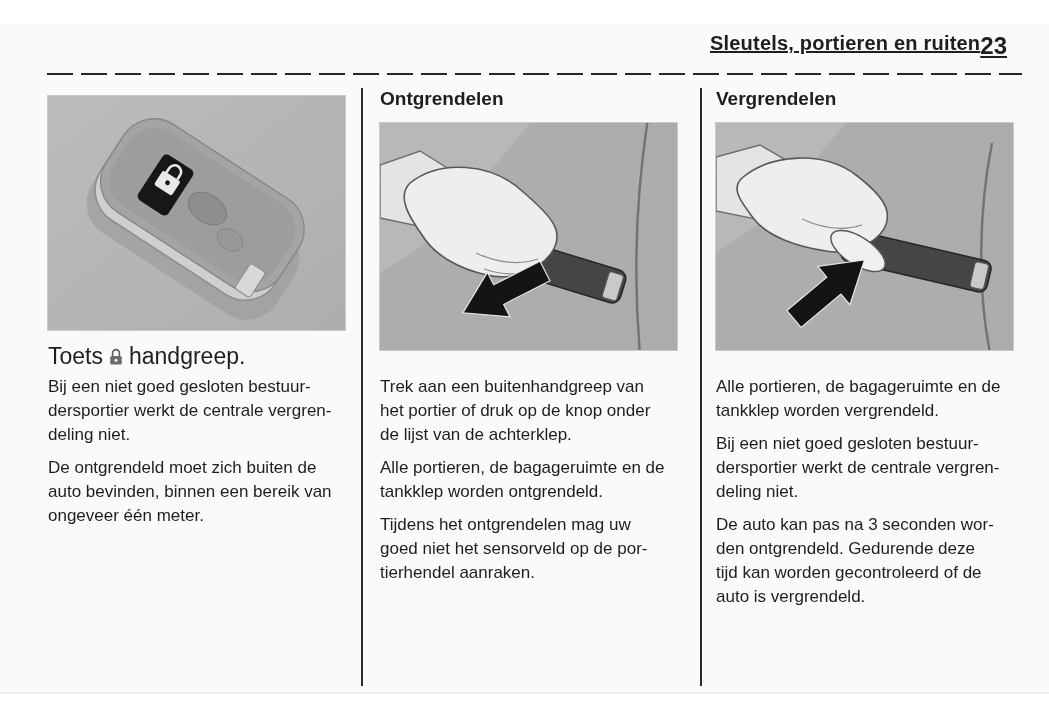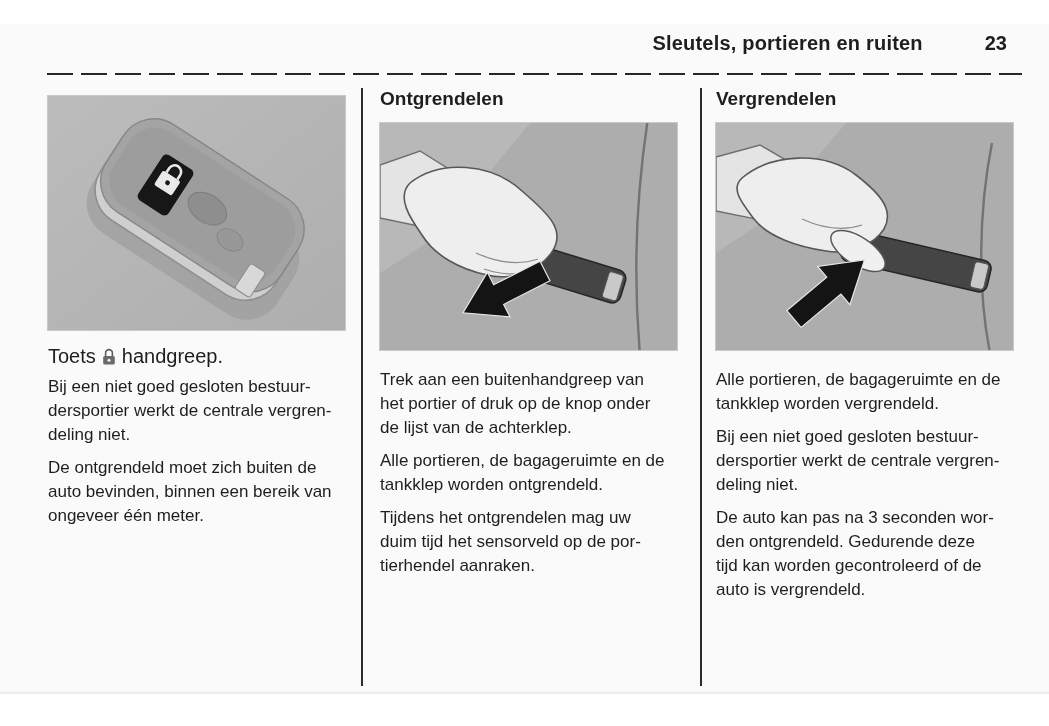--- a/index.html
+++ b/index.html
@@ -1,39 +1,39 @@
 <!DOCTYPE html>
 <html><head>
 <meta charset="utf-8">
 <style>
   html,body{margin:0;padding:0;background:#ffffff;}
   .stage{position:relative;width:1049px;height:726px;background:#ffffff;overflow:hidden;
          font-family:"Liberation Sans", sans-serif;color:#1e1e1e;}
   .page{position:absolute;left:0;top:24px;width:1049px;height:668px;background:#fafafa;
         border-bottom:2px solid #ececec;}
   
-  .header-row{position:absolute;top:8px;right:42px;display:flex;align-items:flex-start;}
+  .header-row{position:absolute;top:8px;right:42px;display:flex;align-items:flex-start;text-decoration:underline;}
   .title{font-size:20px;font-weight:bold;letter-spacing:.2px;}
-  .pagenum{font-size:20px;font-weight:bold;margin-left:62px;}
+  .pagenum{font-size:24px;font-weight:bold;}
   .rule{position:absolute;top:49px;left:47px;width:975px;height:2px;
         background:repeating-linear-gradient(90deg,#262626 0 26px,transparent 26px 34px);}
   
   .divider{position:absolute;top:64px;width:2px;height:598px;background:#2b2b2b;}
   .d1{left:361px;} .d2{left:700px;}
   .col{position:absolute;top:64px;}
   .col1{left:48px;width:298px;}
   .col2{left:380px;width:300px;}
   .col3{left:716px;width:300px;}
   .colhead{font-size:19px;font-weight:bold;margin:0 0 13px 0;line-height:22px;}
   .photo{display:block;outline:1px solid #c9c9c9;}
   .photo.tall{margin-top:8px;}
-  .textblock{margin-top:18px;}
+  .textblock{margin-top:25px;}
   .col1 .textblock{margin-top:14px;}
   .body{font-size:17px;line-height:24px;margin:0 0 9px 0;white-space:pre-line;}
-  .kline{font-size:20px;line-height:24px;margin:12px 0 7px 0;display:flex;align-items:center;gap:6px;}
+  .kline{font-size:23px;line-height:24px;margin:12px 0 7px 0;display:flex;align-items:center;gap:6px;}
   h3.subhead{font-size:20px;font-weight:bold;margin:7px 0 4px 0;line-height:25px;}
   .lockicon{display:inline-flex;position:relative;top:1px;}
 </style>
 </head>
 <body>
 
 <div class="stage">
   <div class="page">
 
     <div class="header-row">
@@ -111,21 +111,21 @@
           <polygon points="0,-11 -52,-11 -52,-25 -92,0 -52,25 -52,11 0,11" fill="#141414" stroke="#e6e6e6" stroke-width="1.2"></polygon>
         </g>
       </svg>
       <div class="textblock">
         <p class="body">Trek aan een buitenhandgreep van
 het portier of druk op de knop onder
 de lijst van de achterklep.</p>
         <p class="body">Alle portieren, de bagageruimte en de
 tankklep worden ontgrendeld.</p>
         <p class="body">Tijdens het ontgrendelen mag uw
-duim tijd het sensorveld op de por-
+goed niet het sensorveld op de por-
 tierhendel aanraken.</p>
       </div>
     </div>
 
     <div class="col col3">
       <h2 class="colhead">Vergrendelen</h2>
       <svg class="photo" width="297" height="227" viewBox="0 0 297 227" xmlns="http://www.w3.org/2000/svg">
         <rect x="0" y="0" width="297" height="227" fill="#adadad"></rect>
         <polygon points="0,0 130,0 45,100 0,130" fill="#b8b8b8"></polygon>
         <path d="M 276,20 C 262,90 262,170 274,230" fill="none" stroke="#737373" stroke-width="2.4"></path>

